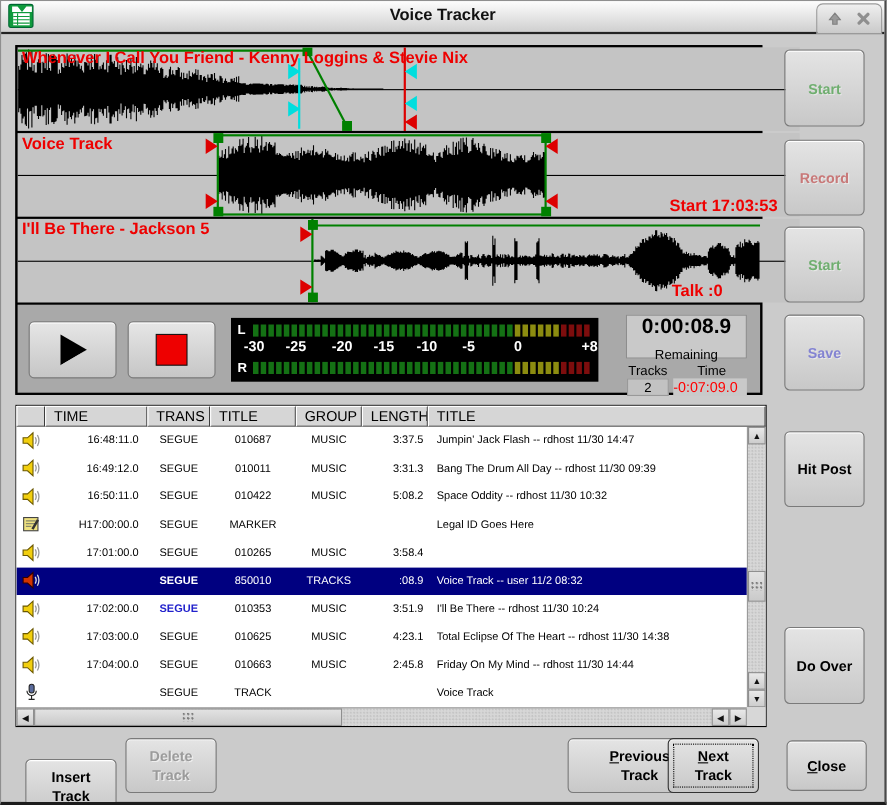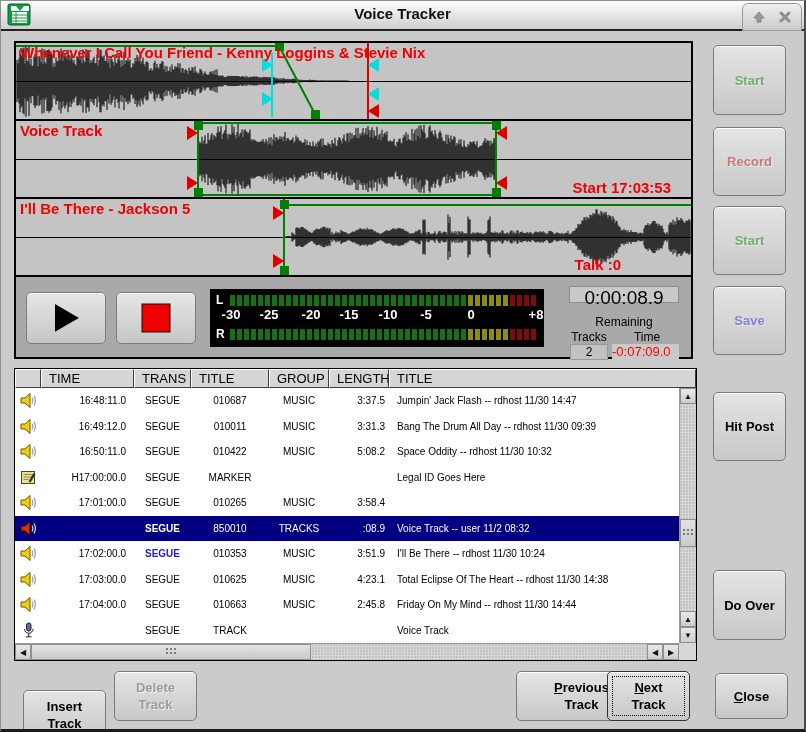--- a/index.html
+++ b/index.html
@@ -11,43 +11,43 @@
   .titlebar .title{position:absolute;left:0;right:0;top:4px;text-align:center;
                    font-size:15px;font-weight:bold;color:#111;}
   .appicon{position:absolute;left:6px;top:2px;width:26px;height:24px;}
   .winctrls{position:absolute;right:2px;top:2px;width:58px;height:26px;background:linear-gradient(#efefef,#cacaca);
             border:1px solid #9a9a9a;border-radius:6px 6px 0 0;display:flex;align-items:center;justify-content:space-evenly;}
   .wbtn{width:18px;height:18px;display:flex;align-items:center;justify-content:center;color:#8a8a8a;
         font-weight:bold;text-shadow:0 1px 0 #fff;cursor:default;}
   
   #wavebox{position:absolute;left:13px;top:40px;width:679px;height:318px;background:#000;
            border:2px solid #000;box-sizing:border-box;}
-  .trackpanel{position:relative;width:675px;height:76px;background:#c4c4c4;margin-bottom:2px;overflow:hidden;}
+  .trackpanel{position:relative;width:675px;height:76px;background:#c4c4c4;margin-bottom:2px;overflow:hidden;padding-left:36px;}
   .trackpanel .centerline{position:absolute;left:0;top:38px;width:100%;height:1px;background:#000;}
   .trackpanel svg.wave,.trackpanel svg.overlay{position:absolute;left:0;top:0;}
   .tracktitle{position:absolute;left:4px;top:1px;font-size:15px;font-weight:bold;color:#ee0000;white-space:nowrap;}
   .cornerlabel{position:absolute;font-size:15px;font-weight:bold;color:#ee0000;white-space:nowrap;}
   #track2-corner{right:20px;bottom:1px;}
   #track3-corner{right:70px;bottom:2px;}
   #transport{position:relative;width:675px;height:80px;background:#a9a9a9;}
   .tbtn{position:absolute;width:78px;height:50px;top:15px;border:1px solid #7c7c7c;border-radius:5px;
         background:linear-gradient(#e6e6e6,#c6c6c6);box-shadow:inset 0 1px 0 #fff;
         display:flex;align-items:center;justify-content:center;}
   #play-btn{left:10px;} #stop-btn{left:100px;}
   #meterbox{position:absolute;left:194px;top:12px;width:334px;height:58px;background:#000;}
   .meterrow{position:absolute;left:0;width:334px;height:13px;}
   #meter-l{top:5px;} #meter-r{top:39px;}
   .mlabel{position:absolute;left:6px;top:-1px;color:#fff;font-size:12px;font-weight:bold;}
   .segs{position:absolute;left:20px;top:1px;display:flex;gap:2px;}
   .seg{width:5px;height:11px;}
   #meter-scale{position:absolute;left:0;top:18px;width:334px;height:18px;}
   #meter-scale span{position:absolute;transform:translateX(-50%);color:#fff;font-size:13px;font-weight:bold;}
   
-  #elapsed{position:absolute;left:568px;top:285px;width:110px;height:17px;background:#c9c9c9;
-           border:1px solid #8d8d8d;box-sizing:border-box;text-align:center;font-size:19px;font-weight:normal;color:#000;line-height:22px;}
+  #elapsed{position:absolute;left:568px;top:285px;width:110px;height:40px;background:#c9c9c9;
+           border:1px solid #8d8d8d;box-sizing:border-box;text-align:center;font-size:19px;font-weight:bold;color:#000;line-height:22px;}
   #remaining-label{position:absolute;left:568px;top:314px;width:110px;text-align:center;font-size:12px;color:#000;}
   #tracks-label{position:absolute;left:562px;top:329px;width:52px;text-align:center;font-size:12px;color:#000;}
   #time-label{position:absolute;left:620px;top:329px;width:52px;text-align:center;font-size:12px;color:#000;}
   #tracks-value{position:absolute;left:569px;top:343px;width:38px;height:16px;background:#c2c2c2;border:1px solid #999;
                 box-sizing:border-box;text-align:center;font-size:12px;line-height:14px;color:#000;}
   #time-value{position:absolute;left:611px;top:343px;width:67px;height:16px;background:#c9c9c9;
               font-size:13px;line-height:16px;white-space:nowrap;overflow:hidden;}
   
   #logbox{position:absolute;left:13px;top:367px;width:683px;height:293px;background:#fff;
           border:1px solid #000;box-sizing:border-box;}

